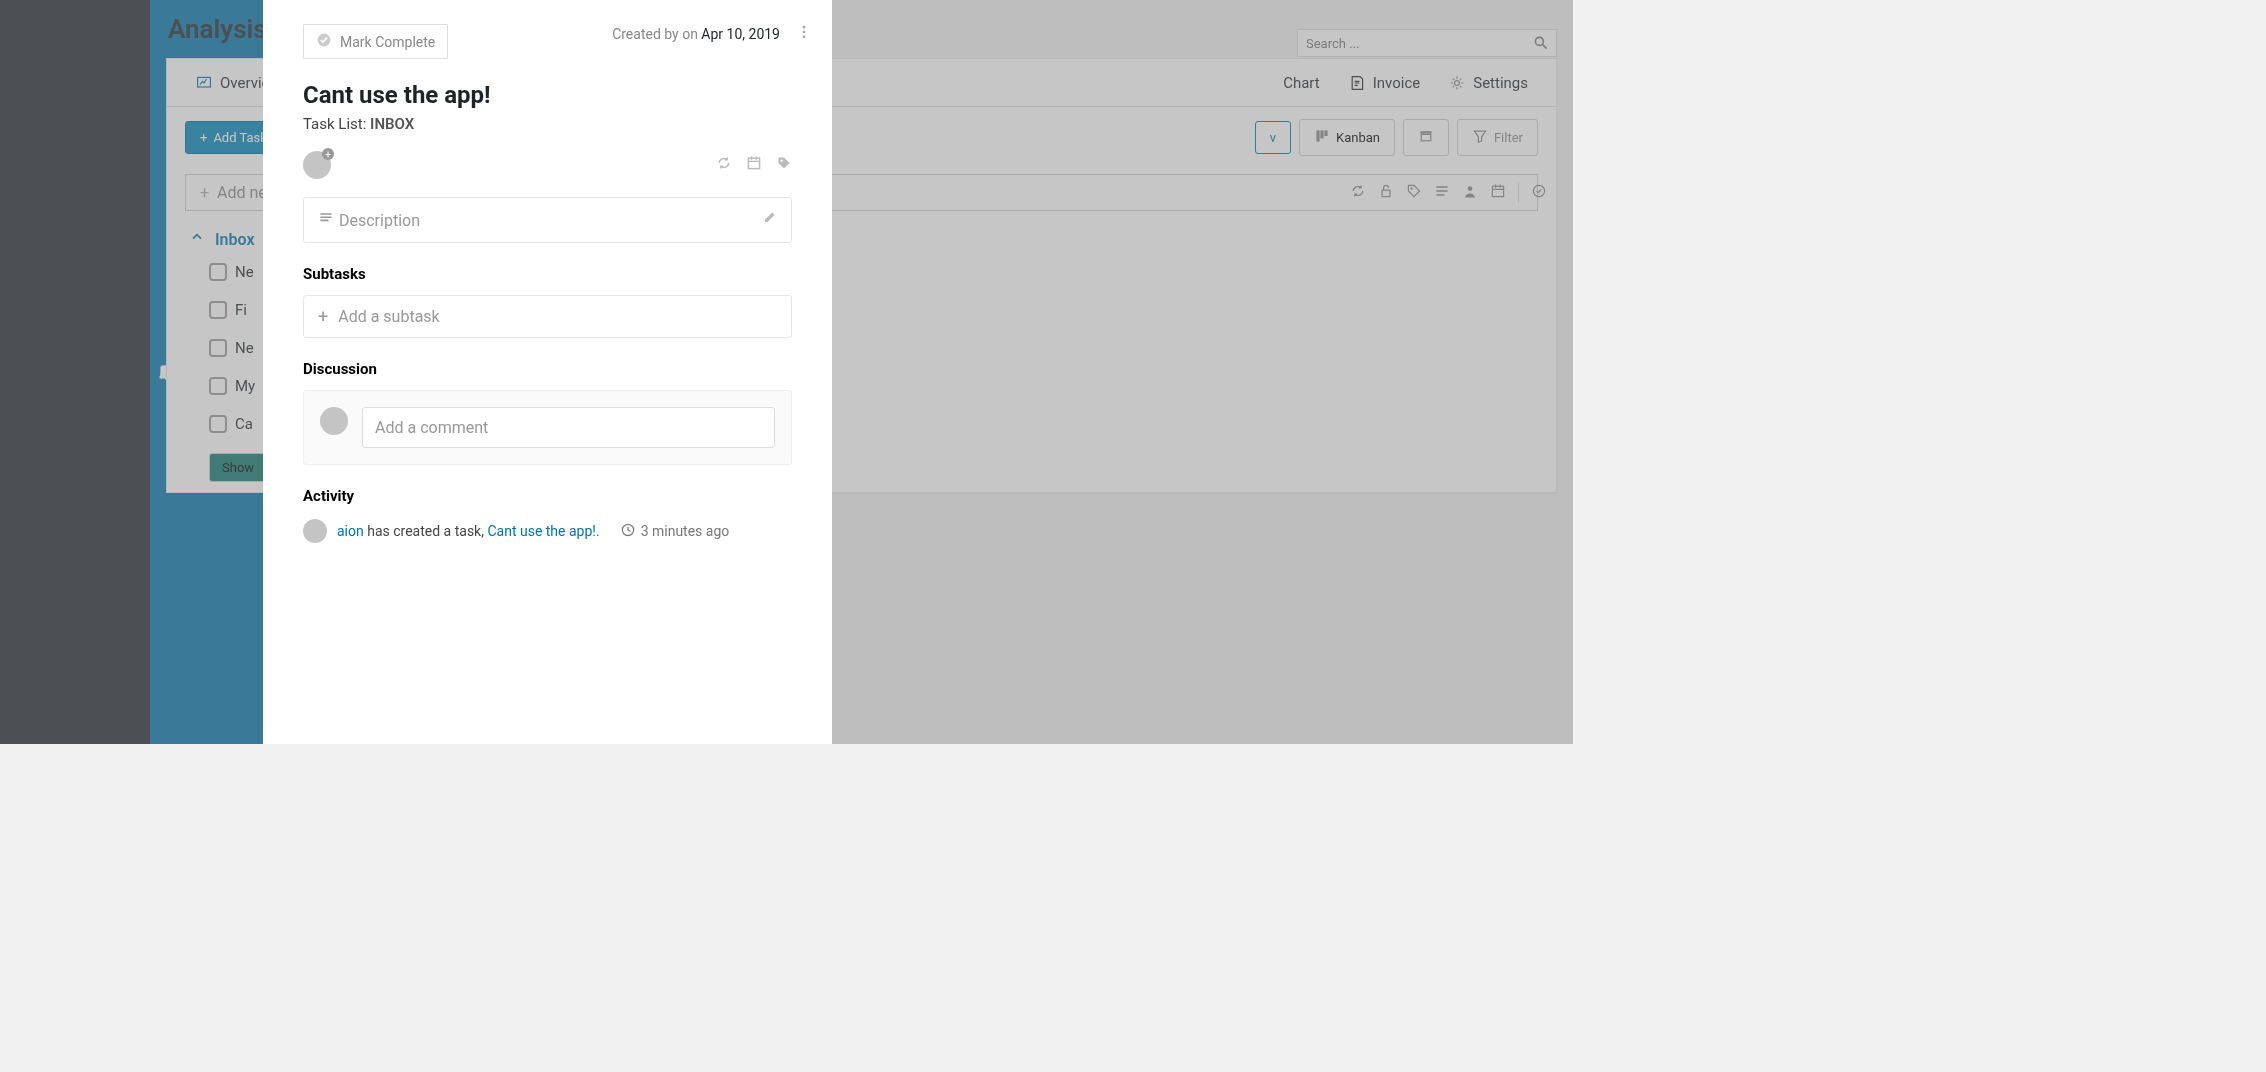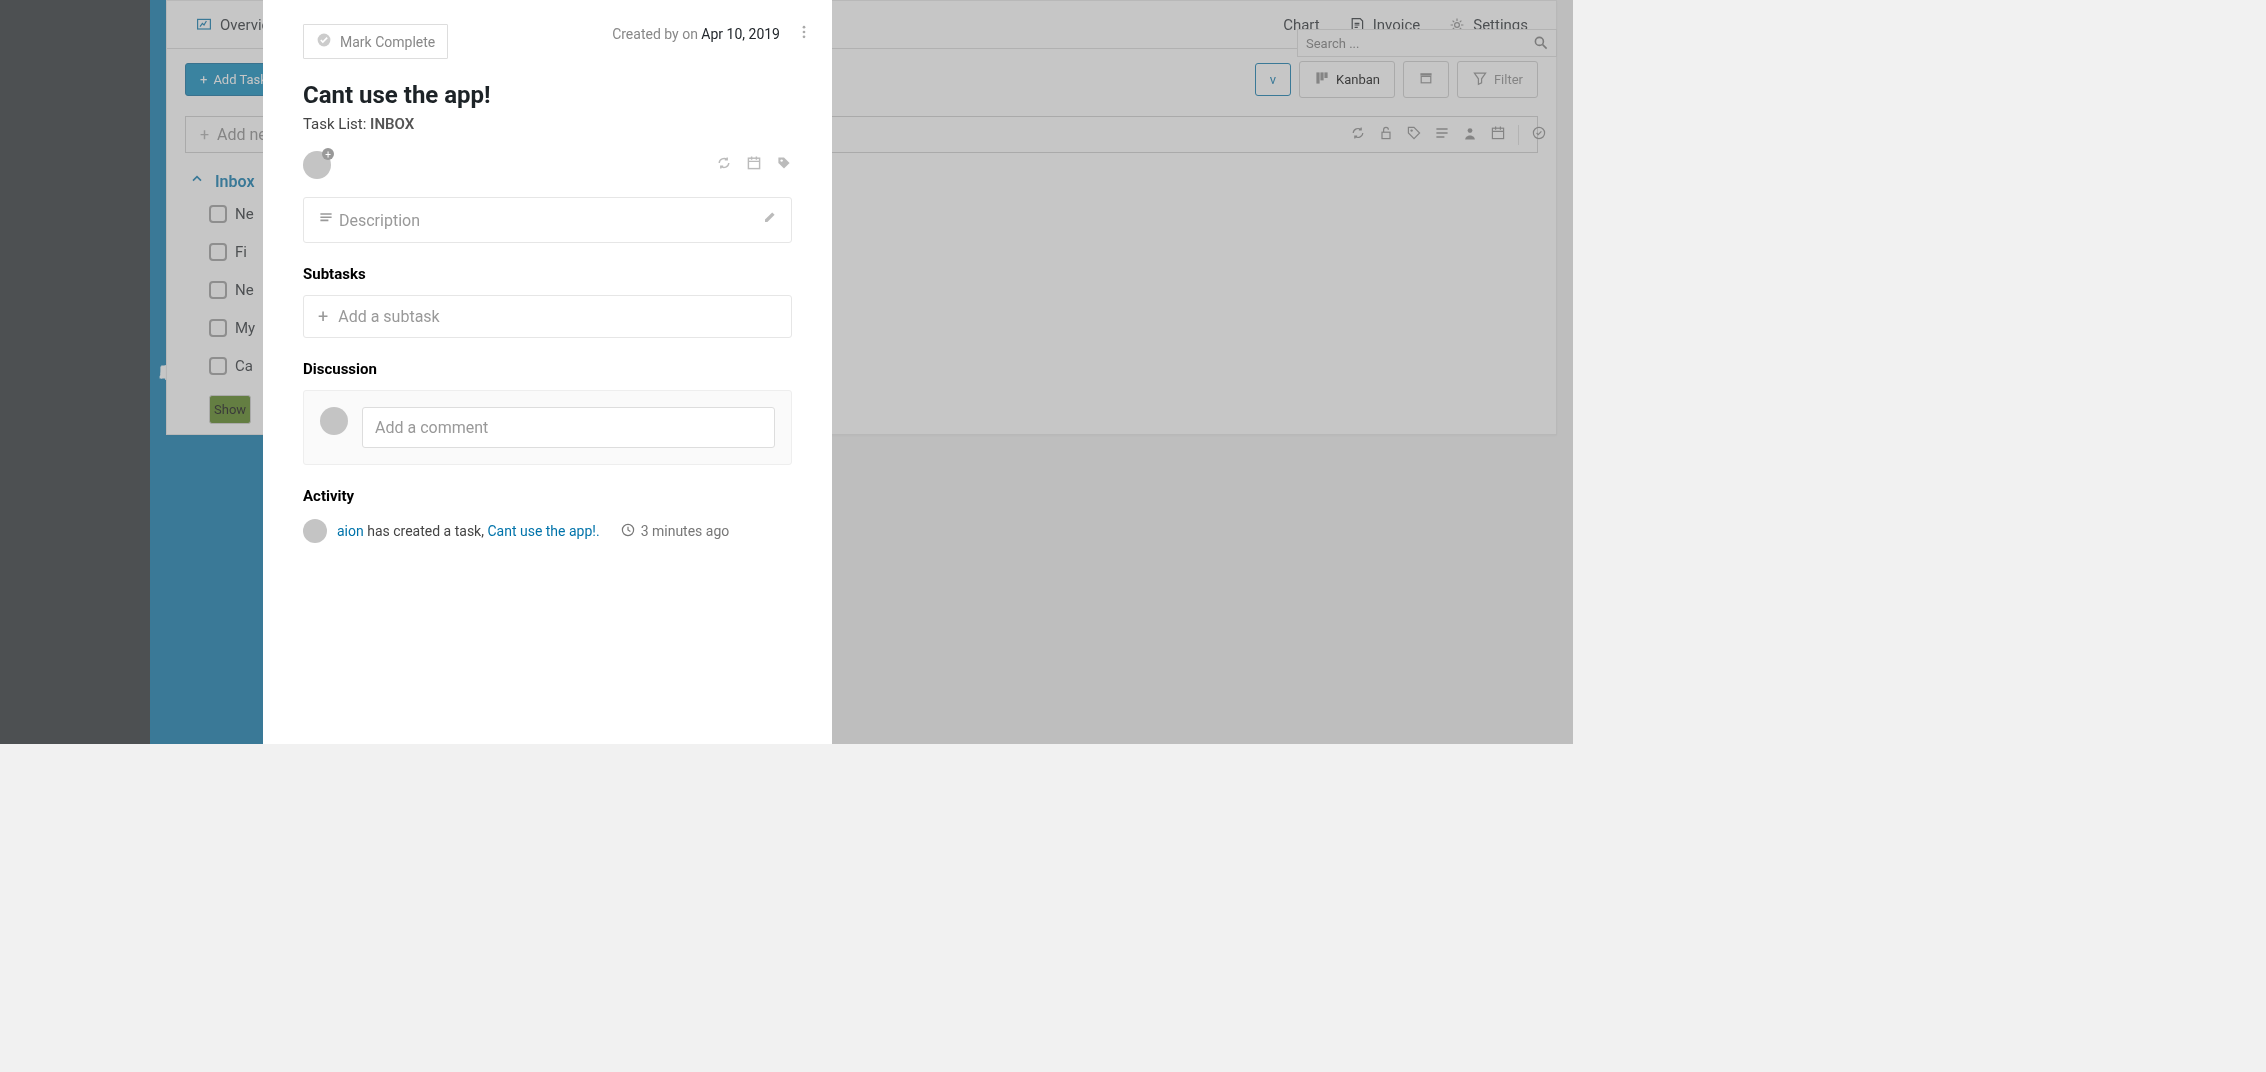--- a/index.html
+++ b/index.html
@@ -37,21 +37,21 @@
 .btn.primary { background: #0085ba; border-color: #006799; color: #fff; }
 .btn.outlined { background: #fff; border: 1px solid #0073aa; color: #0073aa; }
 
 
 .list-input { margin: 6px 18px; border: 1px solid #ccc; padding: 8px 14px; display: flex; align-items: center; gap: 8px; color: #888; background: #fff; }
 .list-toolbar { position: absolute; right: 26px; display: flex; gap: 12px; color: #888; }
 .inbox-header { display: flex; align-items: center; gap: 10px; margin: 18px 22px 4px; color: #0073aa; font-size: 16px; font-weight: 600; }
 .inbox-sub { margin: 2px 42px; font-style: italic; color: #666; font-size: 13px; }
 .task-row { display: flex; align-items: center; gap: 8px; padding: 10px 42px; font-size: 15px; color: #23282d; }
 .checkbox { width: 18px; height: 18px; border: 2px solid #999; border-radius: 4px; }
-.show-completed { margin: 10px 42px; background: #4d7c0f; border: 1px solid #ccc; border-radius: 3px; padding: 6px 4px; font-size: 13px; cursor: pointer; display: inline-block; }
+.show-completed { margin: 10px 42px; background: #0f766e; border: 1px solid #ccc; border-radius: 3px; padding: 6px 12px; font-size: 13px; cursor: pointer; display: inline-block; }
 
 
 .overlay { position: absolute; inset: 0; background: rgba(128,128,128,.45); }
 .modal { position: absolute; left: 263px; top: 0; width: 569px; height: 744px; background: #fff; padding: 24px 40px 18px; overflow-y: auto; }
 .mark-complete { display: inline-flex; align-items: center; gap: 8px; border: 1px solid #ddd; padding: 7px 12px; border-radius: 1px; color: #888; font-size: 14px; cursor: pointer; }
 .modal-meta { position: absolute; top: 26px; right: 52px; font-size: 14px; color: #888; }
 .modal-meta .date { color: #23282d; }
 .modal-more { position: absolute; top: 24px; right: 20px; color: #aaa; cursor: pointer; }
 .task-title { font-size: 24px; font-weight: 700; margin-top: 22px; color: #1d2327; }
 .task-list-label { margin-top: 6px; font-size: 15px; color: #444; }
@@ -154,20 +154,21 @@
     <span class="icon">
         <svg viewBox="0 0 20 20">
           <path d="M7 3v4H5v4a5 5 0 0 0 4 4.9V20h2v-4.1A5 5 0 0 0 15 11V7h-2V3h-2v4H9V3H7z"></path>
         </svg>
       </span>
     <span>Plugins</span>
   </div>
 </div>
 
 <div class="main">
+  <div class="page-title">Analysis</div>
 
   <div class="search-box">
     <input class="search-input" placeholder="Search ..." style="">
     <span class="search-icon"><svg viewBox="0 0 20 20">
           <circle cx="8" cy="8" r="5" fill="none" stroke="currentColor" stroke-width="2"></circle>
           <path d="M12 12l5 5" stroke="currentColor" stroke-width="2"></path>
         </svg></span>
   </div>
 
   <div class="content-panel">

